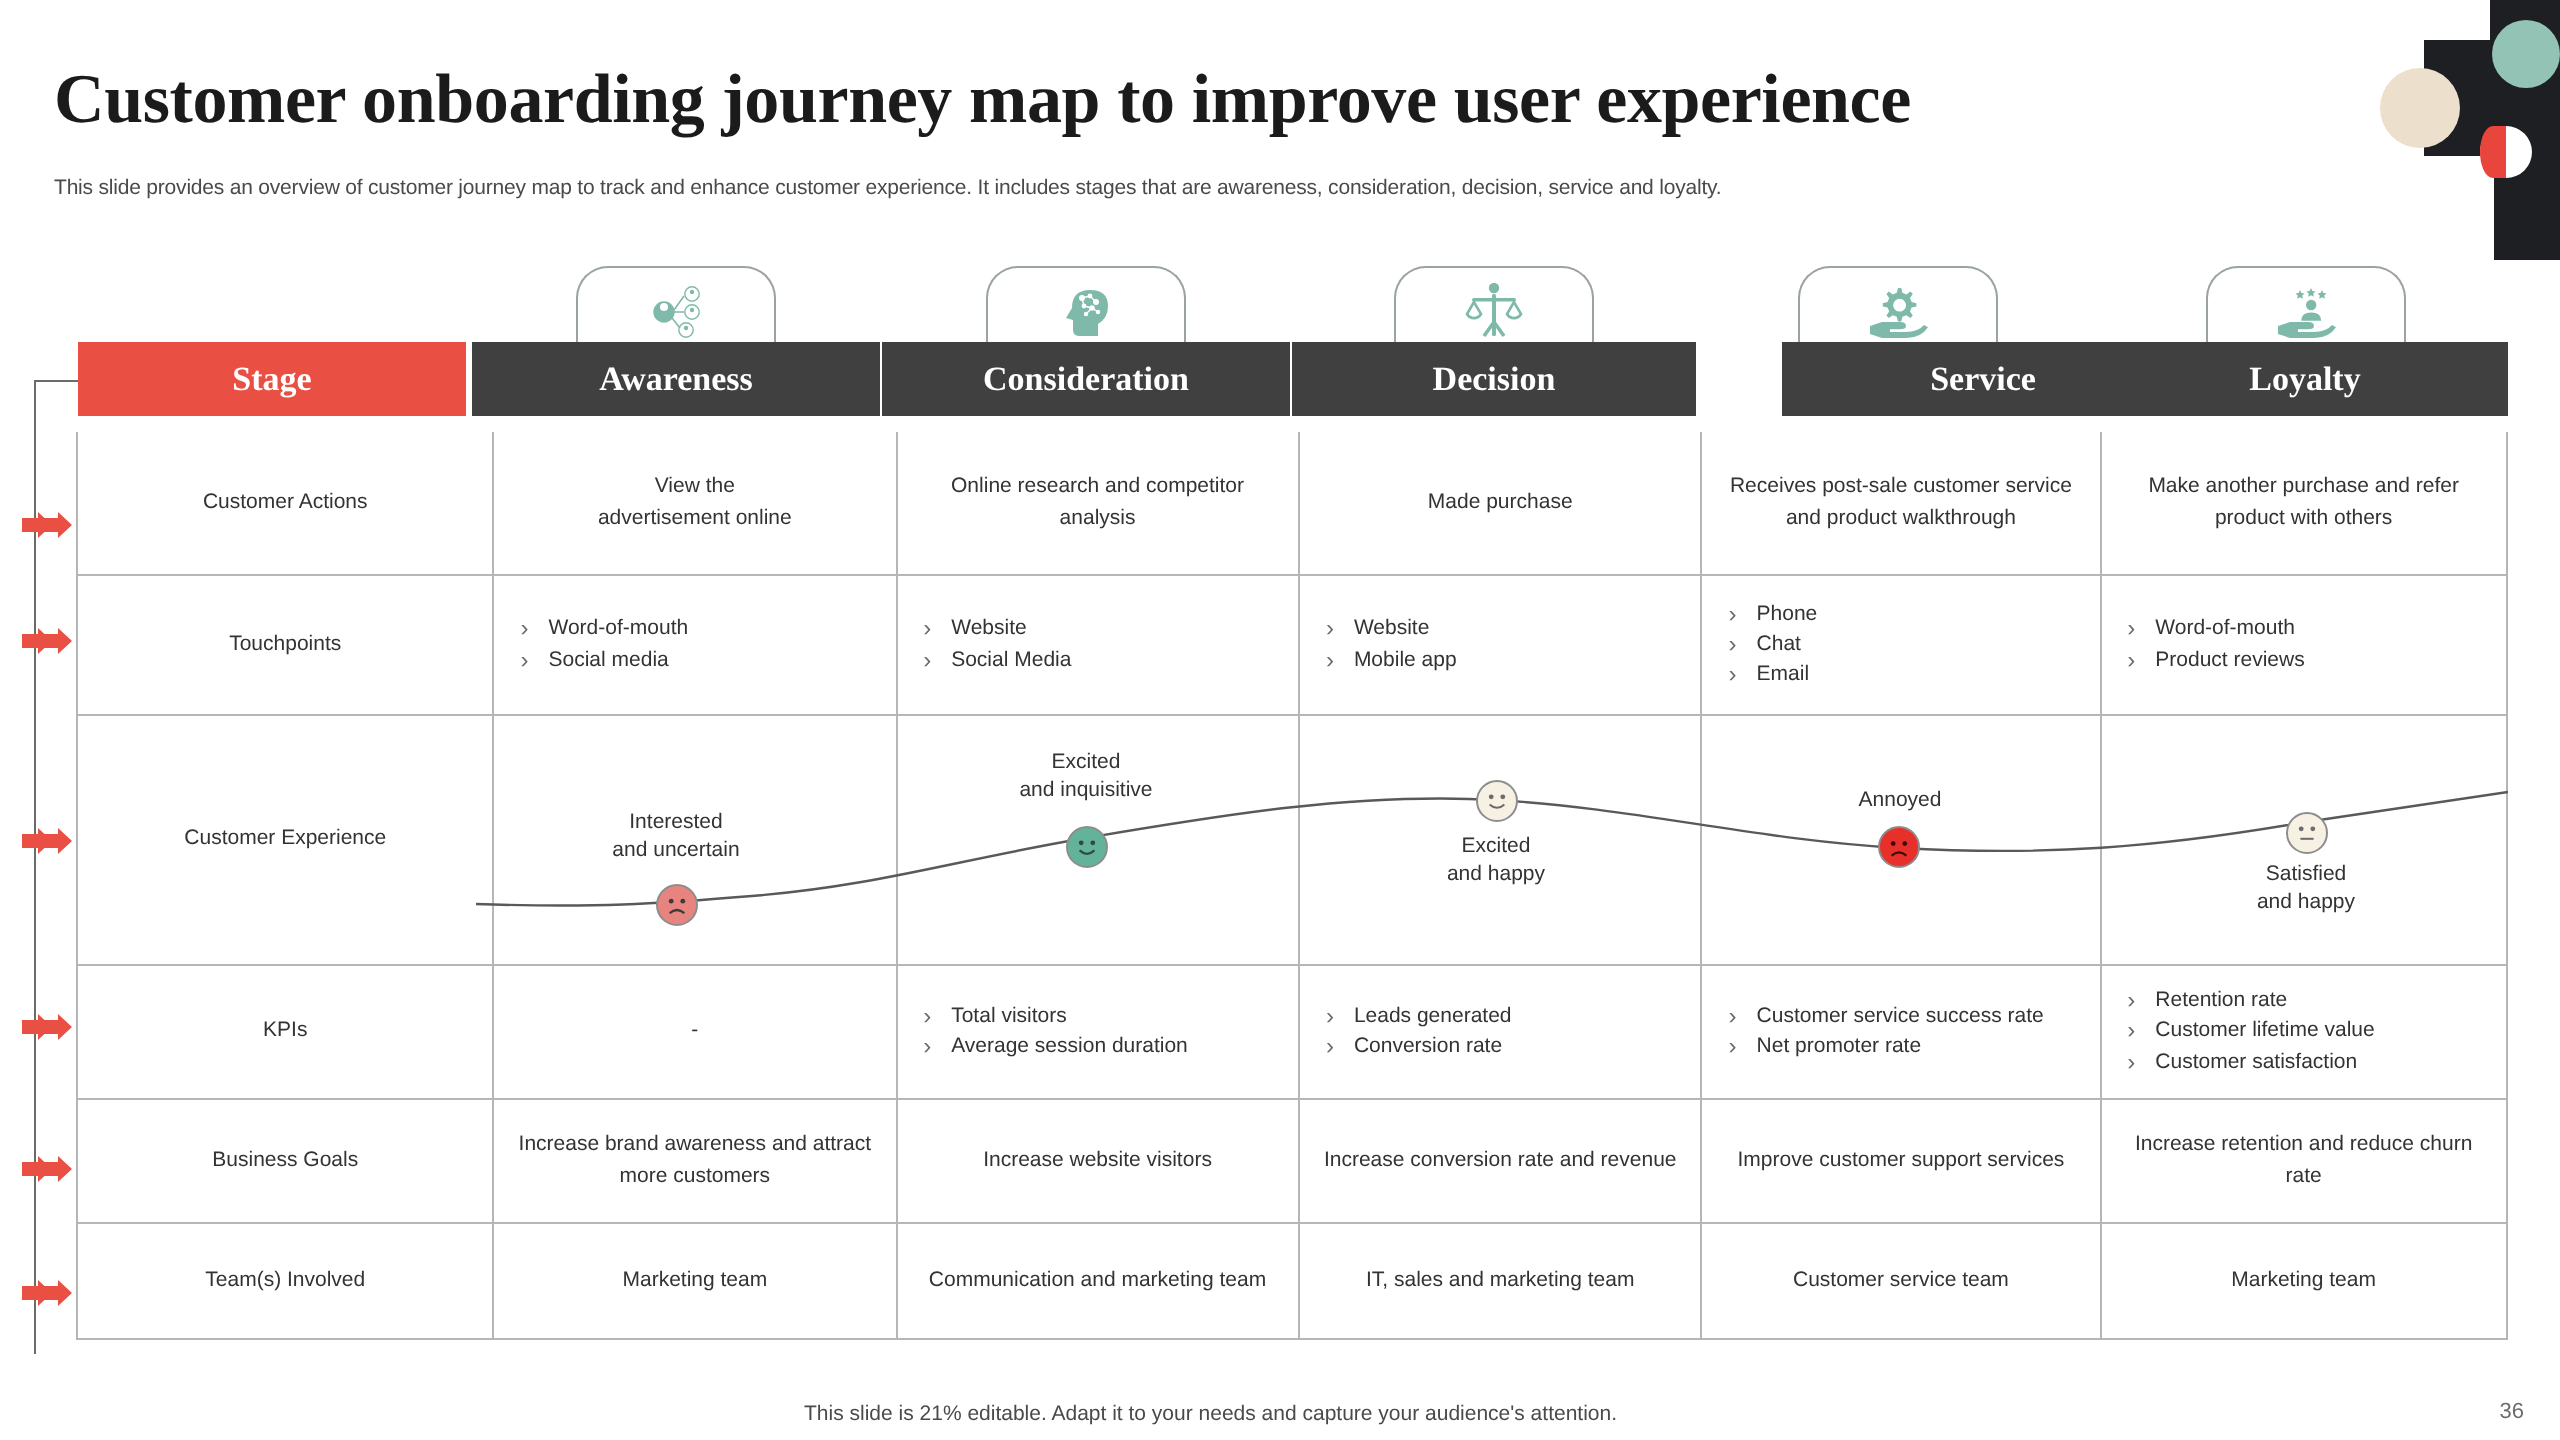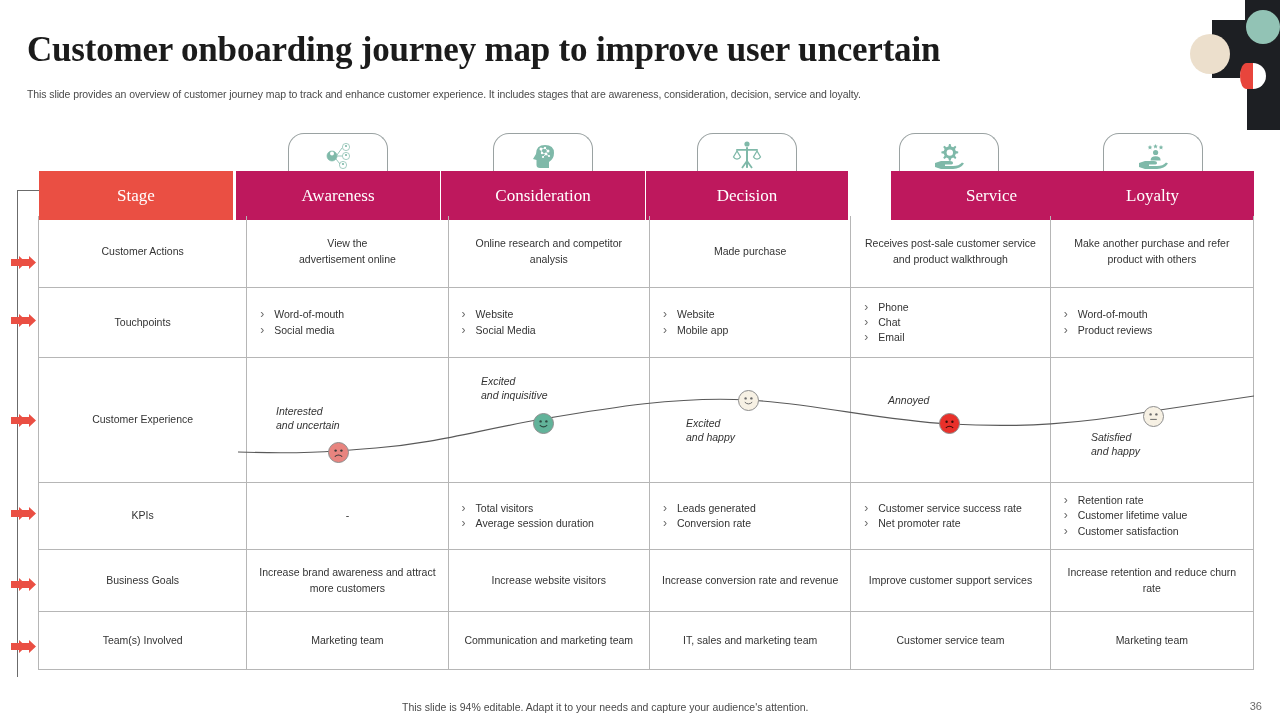--- a/index.html
+++ b/index.html
@@ -34,28 +34,28 @@
     position:absolute; top:133px; height:45px; width:100px;
     border:1px solid #9aa2a2; border-bottom:none;
     border-top-left-radius:16px; border-top-right-radius:16px;
     background:#ffffff;
     display:flex; align-items:center; justify-content:center;
   }
   .cap svg { display:block; }
 
   
   .stagebar {
-    position:absolute; top:171px; height:49px;
+    position:absolute; top:171px; height:37px;
     display:flex; align-items:center; justify-content:center;
     color:#ffffff;
     font-family:"Liberation Serif", serif;
-    font-weight:400; font-size:17px;
+    font-weight:700; font-size:17px;
   }
   .stagebar.red  { background:#ea4f43; }
-  .stagebar.teal { background:#be185d; }
+  .stagebar.teal { background:#404040; }
 
   
   .tbl { position:absolute; left:38px; top:216px; width:1216px; }
   .row { display:flex; width:100%; border-bottom:1px solid #b6b6b6; }
   .row:last-child { border-bottom:1px solid #b6b6b6; }
   .cell {
     border-right:1px solid #b6b6b6;
     padding:6px 10px;
     display:flex; align-items:center;
     font-size:10.5px; color:#333; line-height:1.45;
@@ -76,22 +76,22 @@
   ul.bl li:before {
     content:"\203A"; position:absolute; left:3px; top:-1px;
     color:#6b6b6b; font-size:12px;
   }
 
   
   .expwrap { position:absolute; left:0; top:0; width:1216px; height:125px;
              pointer-events:none; }
   .face { position:absolute; width:21px; height:21px; border-radius:50%;
           border:1px solid #8d8d8d; }
-  .lbl { position:absolute; font-size:10.5px; color:#333; text-align:left;
-         line-height:1.35; white-space:nowrap;font-style:italic; }
+  .lbl { position:absolute; font-size:10.5px; color:#333; text-align:center;
+         line-height:1.35; white-space:nowrap; }
 
   
   .rail { position:absolute; left:17px; top:190px; width:1px; height:487px;
           background:#6b6b6b; }
   .railtop { position:absolute; left:17px; top:190px; width:22px; height:1px;
              background:#6b6b6b; }
   .arrow { position:absolute; left:11px; width:26px; height:15px; }
 
   
   .footnote { position:absolute; left:402px; top:701px;
@@ -108,21 +108,21 @@
     <div class="blk" style="left:61px; top:0; width:35px; height:48px;"></div>
     <div class="blk" style="left:28px; top:20px; width:36px; height:58px;"></div>
     <div class="blk" style="left:44px; top:48px; width:52px; height:22px;"></div>
     <div class="blk" style="left:63px; top:58px; width:33px; height:72px;"></div>
     <div class="circ" style="left:62px; top:10px; width:34px; height:34px; background:#92c3b5;"></div>
     <div class="circ" style="left:6px; top:34px; width:40px; height:40px; background:#ecdfcc;"></div>
     <div class="circ" style="left:56px; top:63px; width:26px; height:26px; background:#ffffff;"></div>
     <div class="circ" style="left:56px; top:63px; width:13px; height:26px; background:#e8453c; border-top-right-radius:0; border-bottom-right-radius:0;"></div>
   </div>
 
-  <div class="title">Customer onboarding journey map to improve user uncertain</div>
+  <div class="title">Customer onboarding journey map to improve user experience</div>
   <div class="subtitle">This slide provides an overview of customer journey map to track and enhance customer experience. It includes stages that are awareness, consideration, decision, service and loyalty.</div>
 
   <div class="cap" style="left:288px;">
     <span>
       <svg width="34" height="30" viewBox="0 0 34 30">
         <g fill="#7fb9a9" stroke="#7fb9a9" stroke-width="0.7">
           <circle cx="11" cy="15" r="5" fill="#7fb9a9"></circle>
           <circle cx="25" cy="6" r="3.6" fill="none"></circle>
           <circle cx="25" cy="15" r="3.6" fill="none"></circle>
           <circle cx="22" cy="24" r="3.6" fill="none"></circle>
@@ -409,16 +409,16 @@
       <div class="cell c0 center">Team(s) Involved</div>
       <div class="cell c1 center">Marketing team</div>
       <div class="cell c2 center">Communication and marketing team</div>
       <div class="cell c3 center">IT, sales and marketing team</div>
       <div class="cell c4 center">Customer service team</div>
       <div class="cell c5 center">Marketing team</div>
     </div>
 
   </div>
 
-  <div class="footnote">This slide is 94% editable. Adapt it to your needs and capture your audience's attention.</div>
+  <div class="footnote">This slide is 21% editable. Adapt it to your needs and capture your audience's attention.</div>
   <div class="pageno">36</div>
 
 </div>
 
 </body></html>

